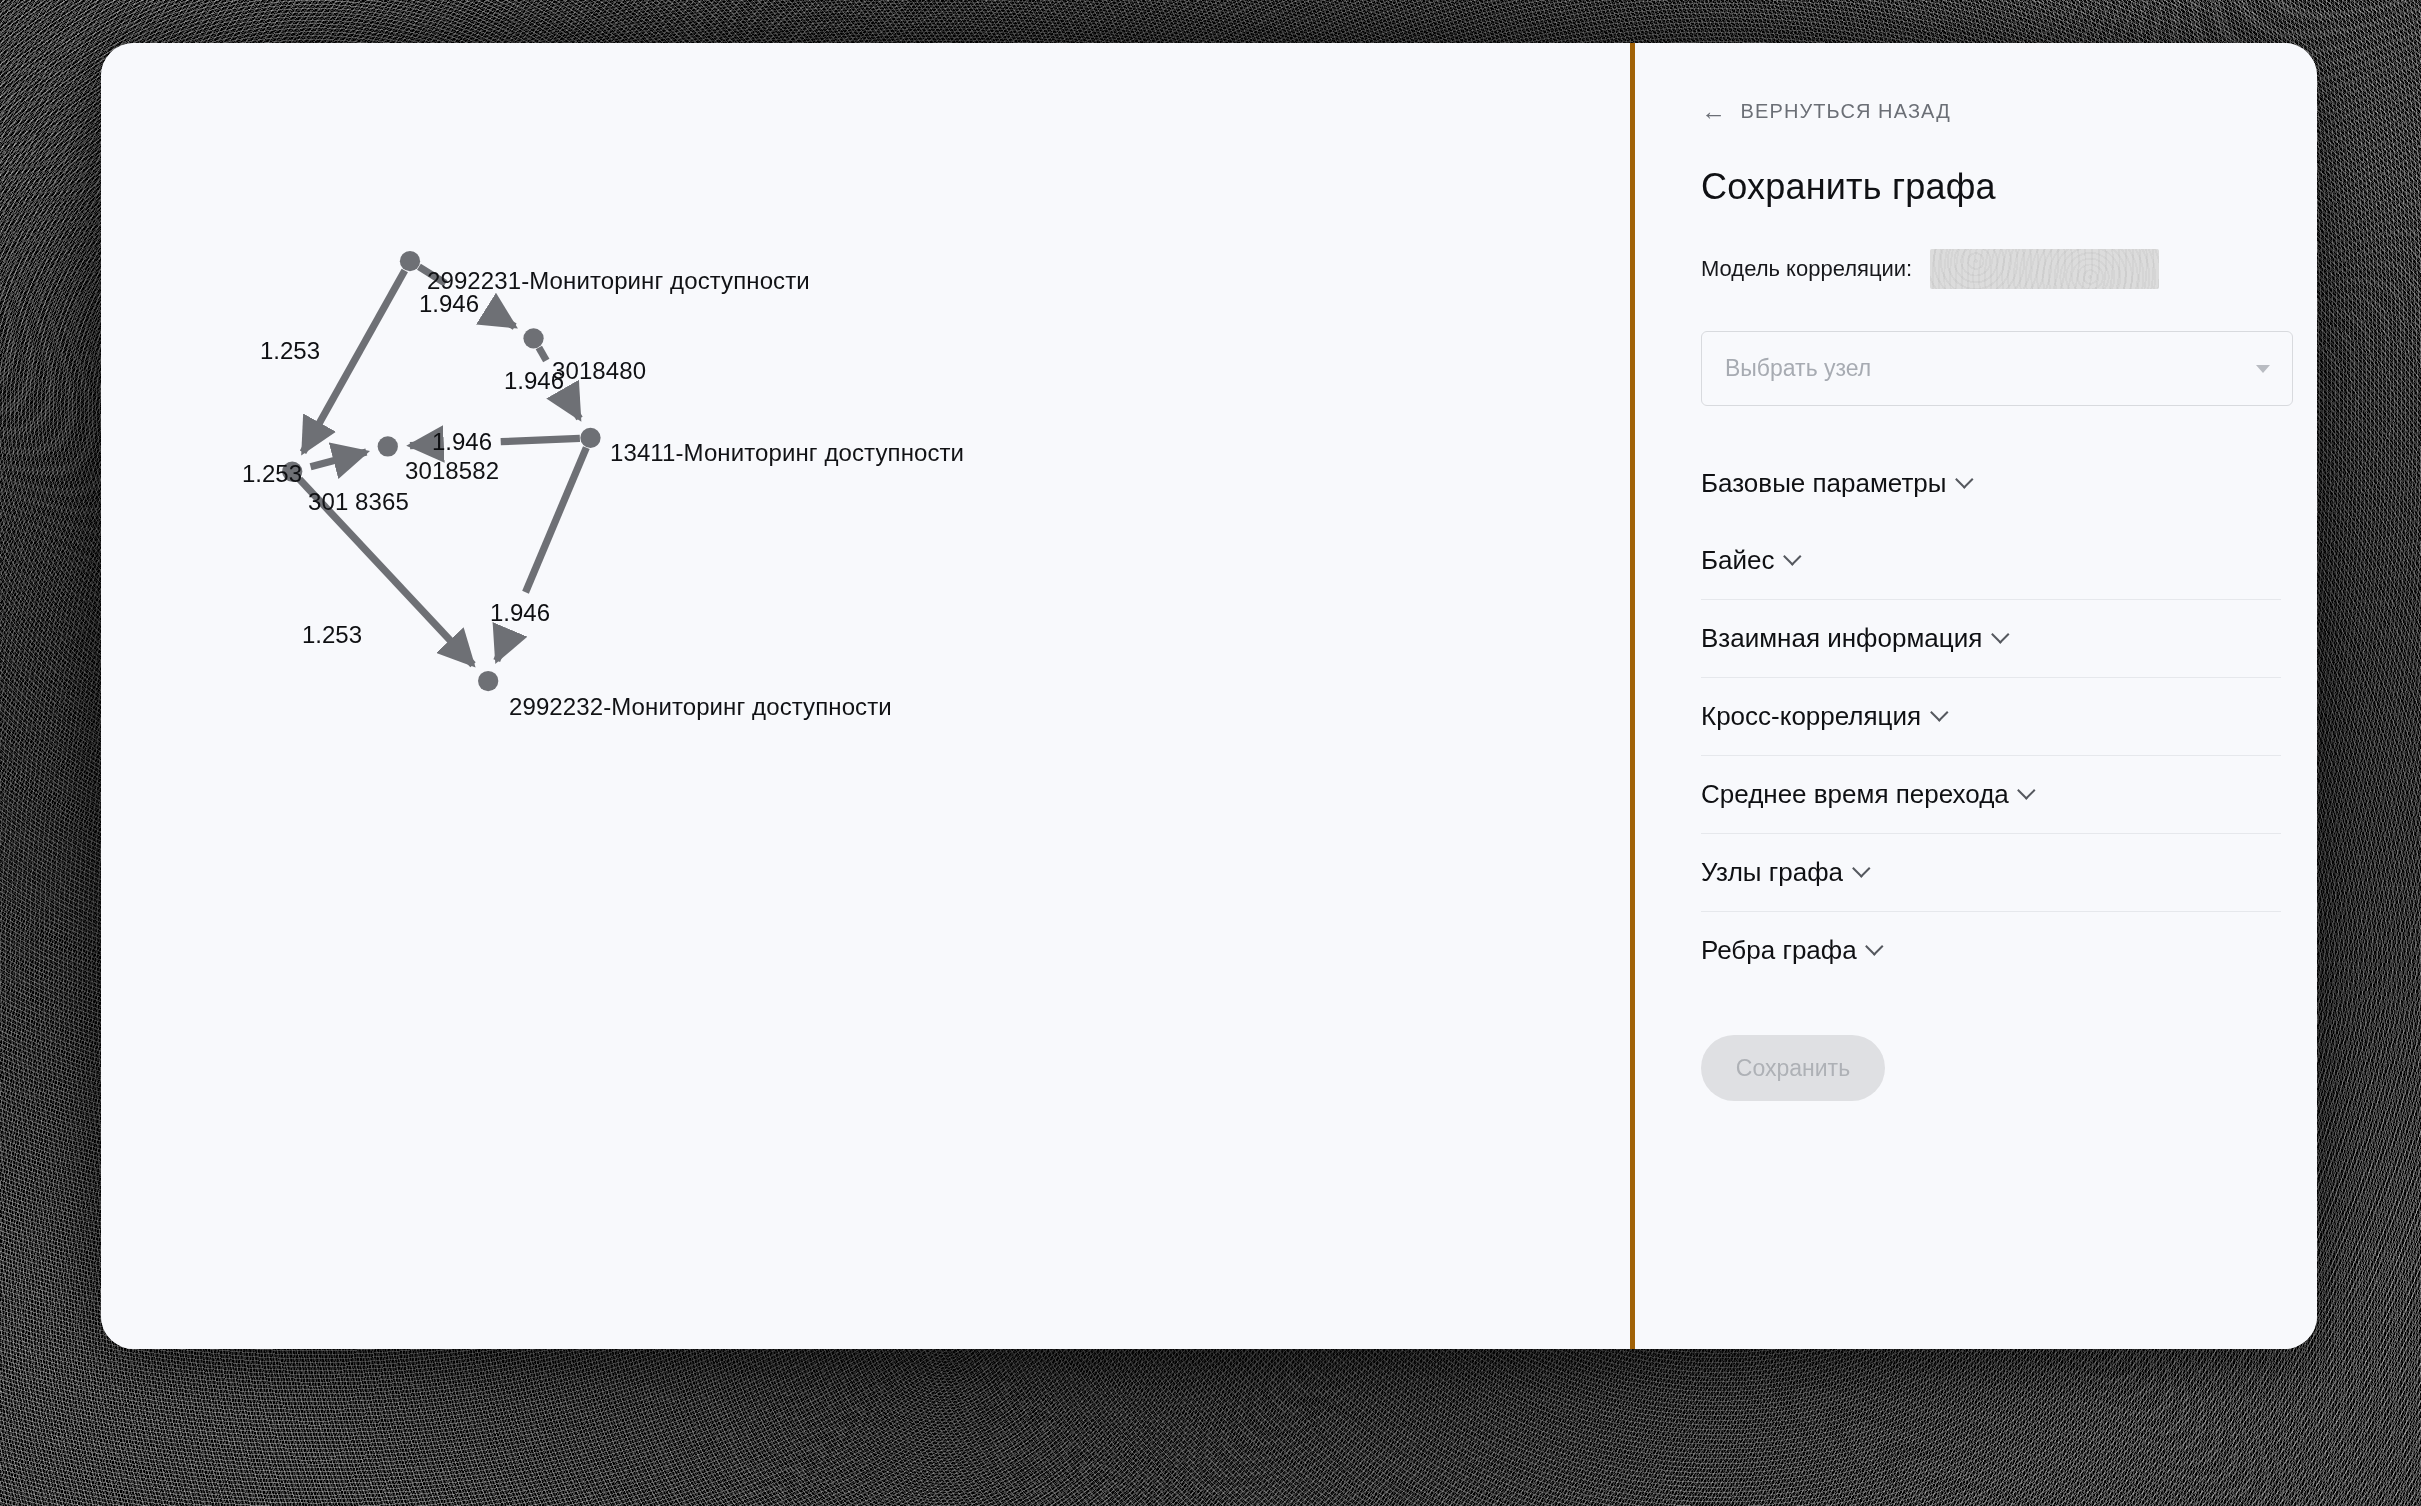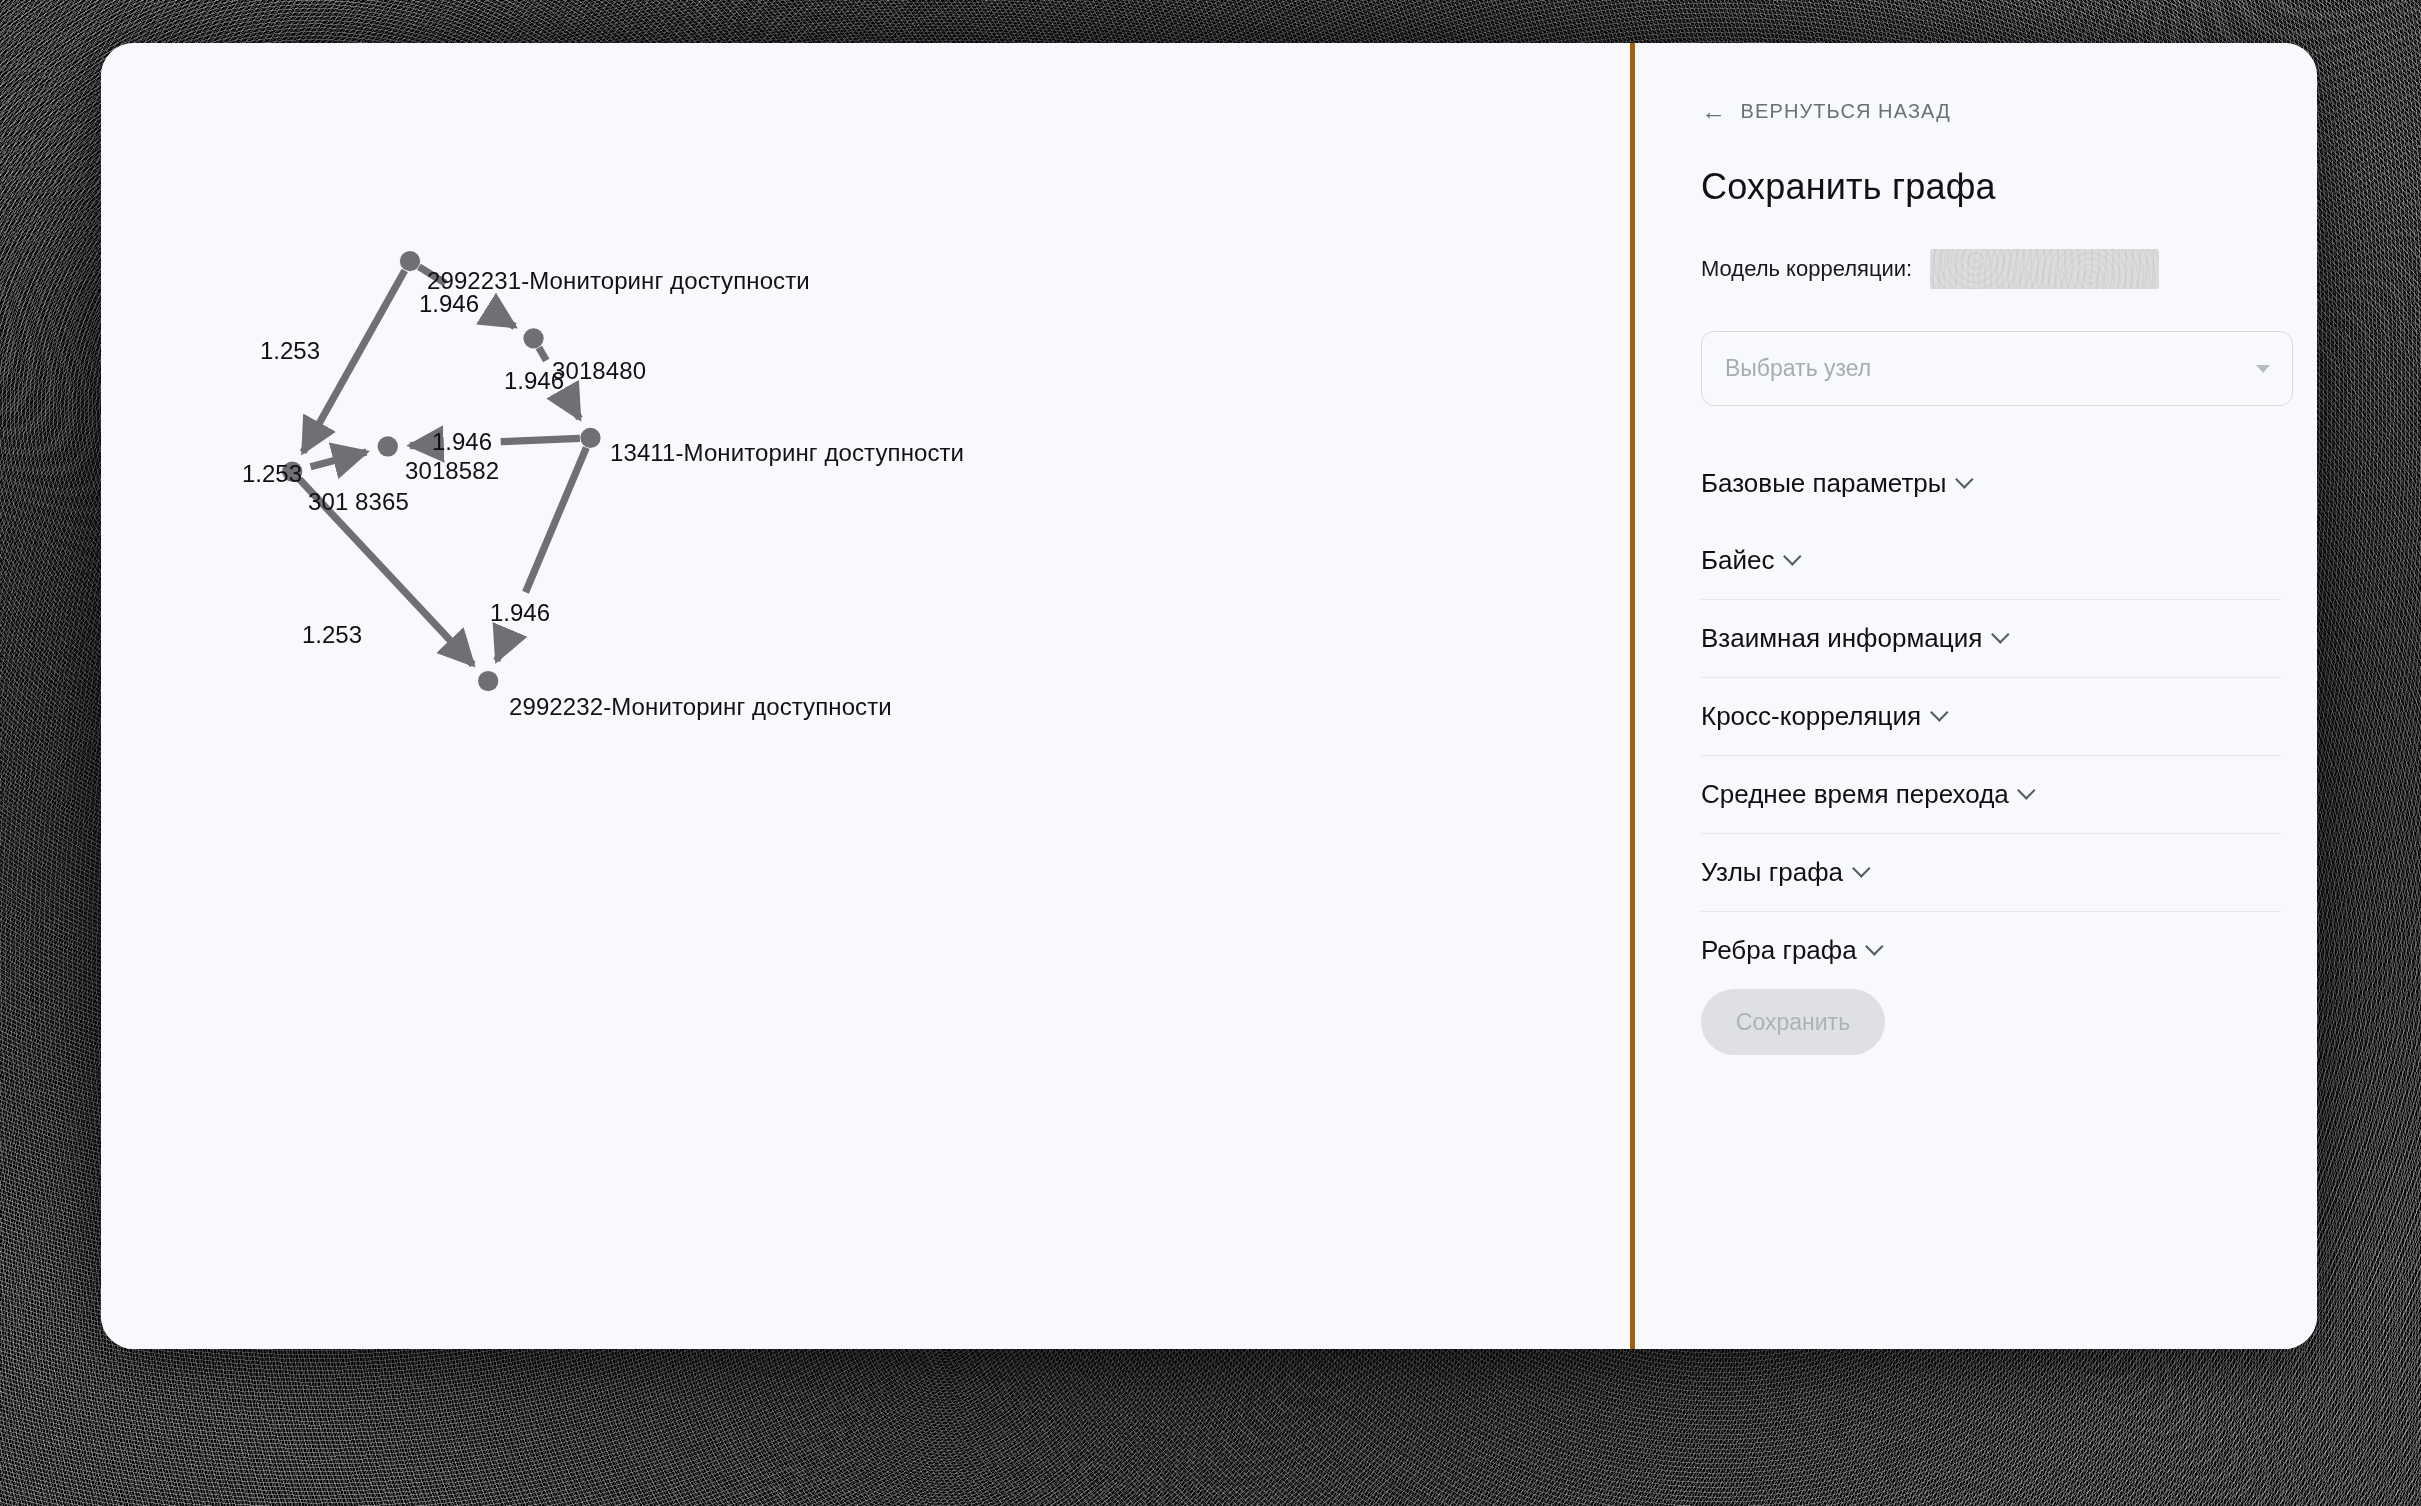--- a/index.html
+++ b/index.html
@@ -111,21 +111,21 @@
     border-radius: 1.9px;
     background-color: #dcdcdc;
     background-image:
       repeating-radial-gradient(circle at 20% 30%, rgba(0,0,0,.035) 0 1.9px, rgba(0,0,0,0) 1.9px 6.8px),
       repeating-radial-gradient(circle at 70% 70%, rgba(0,0,0,.03) 0 1.9px, rgba(0,0,0,0) 1.9px 5.8px);
   }
   #node-select {
     margin-top: 42px;
     width: 592px; height: 75px;
     border: 1px solid #d8dade;
-    border-radius: 13px;
+    border-radius: 6px;
     background: #f8f9fc;
     display: flex;
     align-items: center;
     justify-content: space-between;
     padding: 0 22px 0 23px;
     cursor: pointer;
   }
   #node-select .ph { font-size: 23px; color: #a7abb2; }
   #node-select .caret {
     width: 0; height: 0;
@@ -144,20 +144,21 @@
   .section .title { font-size: 26px; color: #0f1013; font-weight: 400; }
   .section .chev {
     display: inline-block;
     width: 12.6px; height: 12.6px;
     border-right: 2.3px solid #55585e;
     border-bottom: 2.3px solid #55585e;
     transform: rotate(45deg) translate(-2.9px,-2.9px);
   }
   .sep { height: 1px; background: #e6e8ec; width: 580px; }
   #save-btn {
+    margin-top: 46px;
     width: 184px; height: 66px;
     border: none;
     border-radius: 33px;
     background: #dfe0e3;
     color: #aeb1b6;
     font-size: 23px;
     font-family: "Liberation Sans", sans-serif;
     cursor: default;
   }
 </style>

